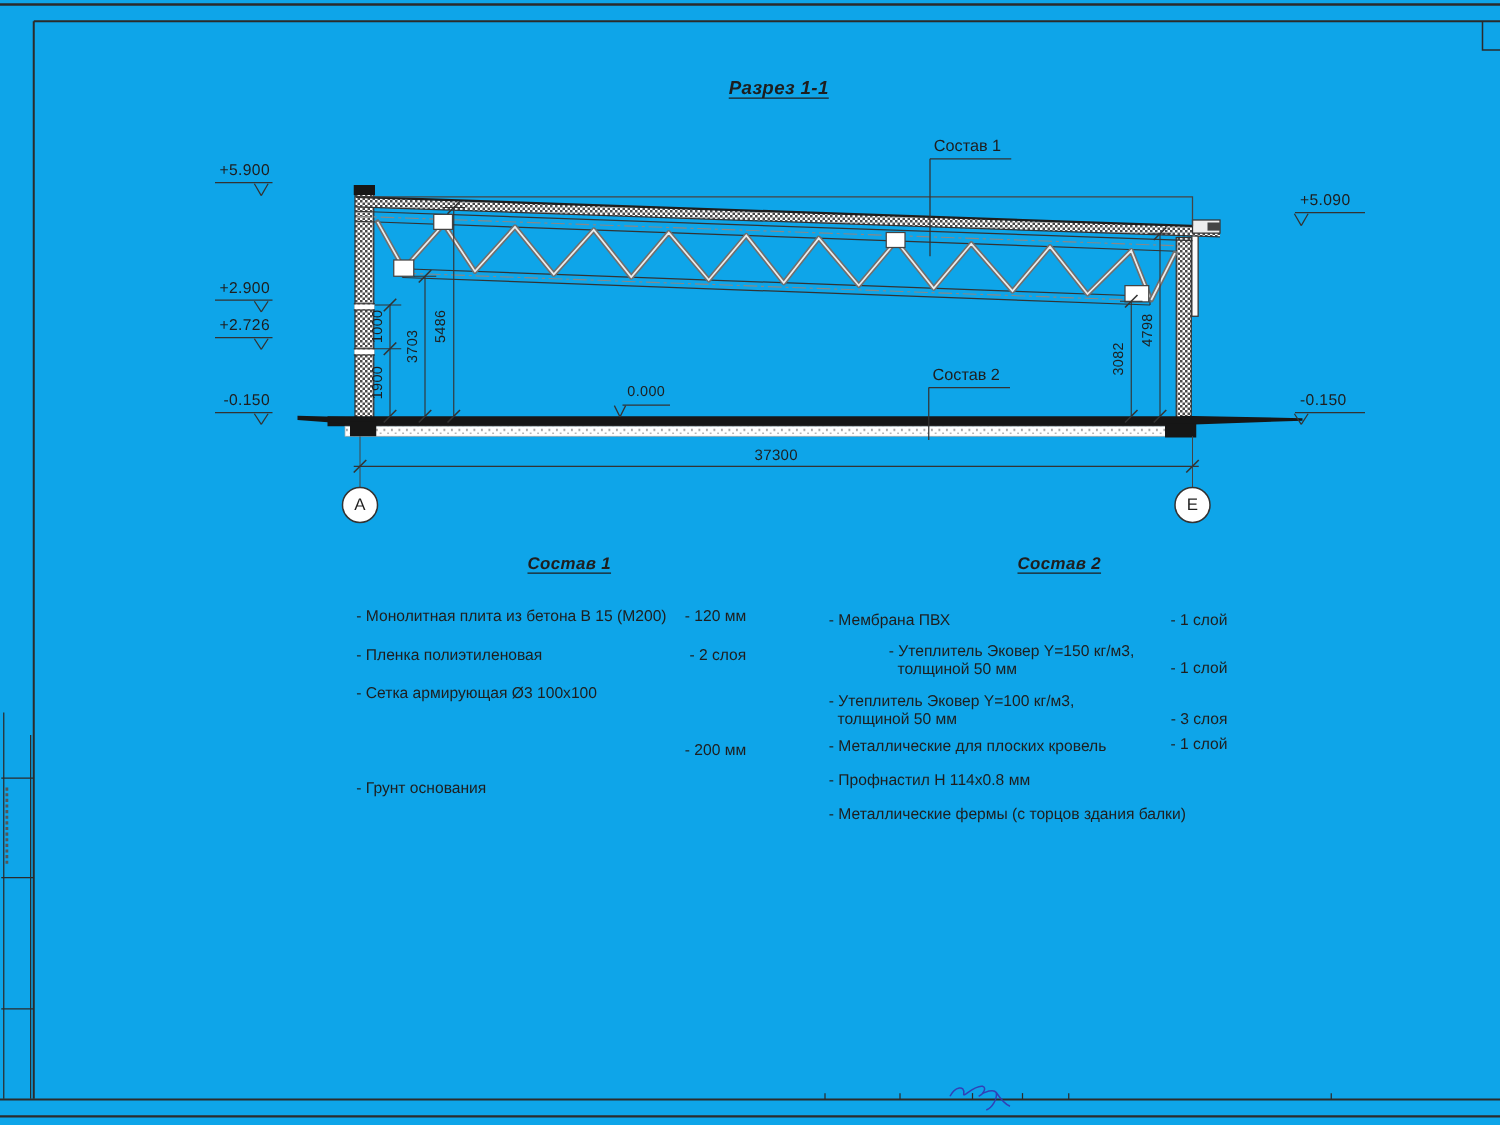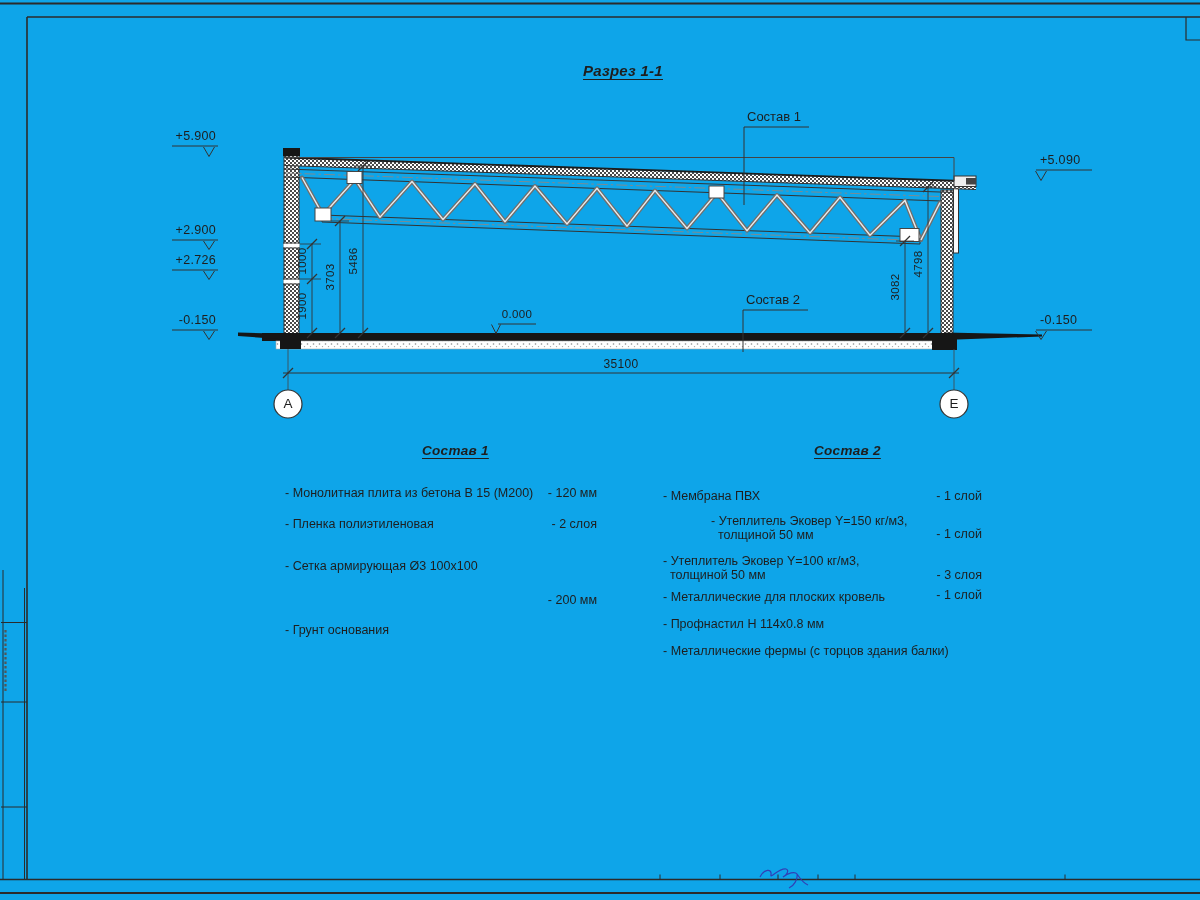--- a/index.html
+++ b/index.html
@@ -202,31 +202,31 @@
 
   <div class="t dim" style="left:496px;top:308px;width:42px;text-align:center;font-size:11.5px;">0.000</div>
 
   <div class="t vdim" style="left:303px;top:306px;">1900</div>
   <div class="t vdim" style="left:303px;top:261px;">1000</div>
   <div class="t vdim" style="left:331px;top:277px;">3703</div>
   <div class="t vdim" style="left:354px;top:261px;">5486</div>
   <div class="t vdim" style="left:896px;top:287px;">3082</div>
   <div class="t vdim" style="left:919px;top:264px;">4798</div>
 
-  <div class="t dim" style="left:571px;top:358px;width:100px;text-align:center;">35100</div>
+  <div class="t dim" style="left:571px;top:358px;width:100px;text-align:center;">37300</div>
 
   <div class="t axis" style="left:274px;top:397px;width:28px;text-align:center;">А</div>
   <div class="t axis" style="left:940px;top:397px;width:28px;text-align:center;">Е</div>
 
   <div class="t heading" style="left:422px;top:444px;">Состав 1</div>
   <div class="t" style="left:285px;top:487px;">- Монолитная плита из бетона В 15 (М200)</div>
   <div class="t val" style="left:539px;top:487px;width:58px;">- 120 мм</div>
   <div class="t" style="left:285px;top:518px;">- Пленка полиэтиленовая</div>
   <div class="t val" style="left:539px;top:518px;width:58px;">- 2 слоя</div>
-  <div class="t" style="left:285px;top:548px;margin-top:12px;">- Сетка армирующая Ø3 100х100</div>
+  <div class="t" style="left:285px;top:548px;">- Сетка армирующая Ø3 100х100</div>
   <div class="t val" style="left:539px;top:594px;width:58px;">- 200 мм</div>
   <div class="t" style="left:285px;top:624px;">- Грунт основания</div>
 
   <div class="t heading" style="left:814px;top:444px;">Состав 2</div>
   <div class="t" style="left:663px;top:490px;">- Мембрана ПВХ</div>
   <div class="t val" style="left:928px;top:490px;width:54px;">- 1 слой</div>
   <div class="t" style="left:663px;top:515px;margin-left:48px;">- Утеплитель Эковер Y=150 кг/м3,
   толщиной 50 мм</div>
   <div class="t val" style="left:928px;top:528px;width:54px;">- 1 слой</div>
   <div class="t" style="left:663px;top:555px;">- Утеплитель Эковер Y=100 кг/м3,

